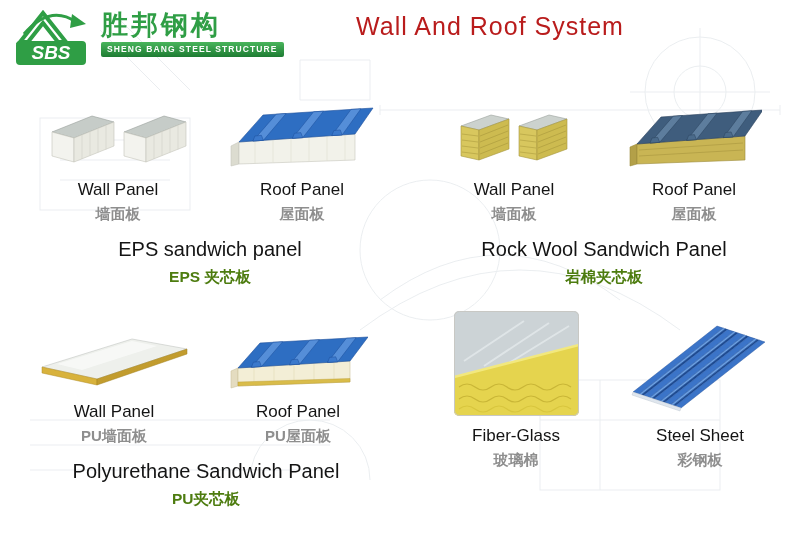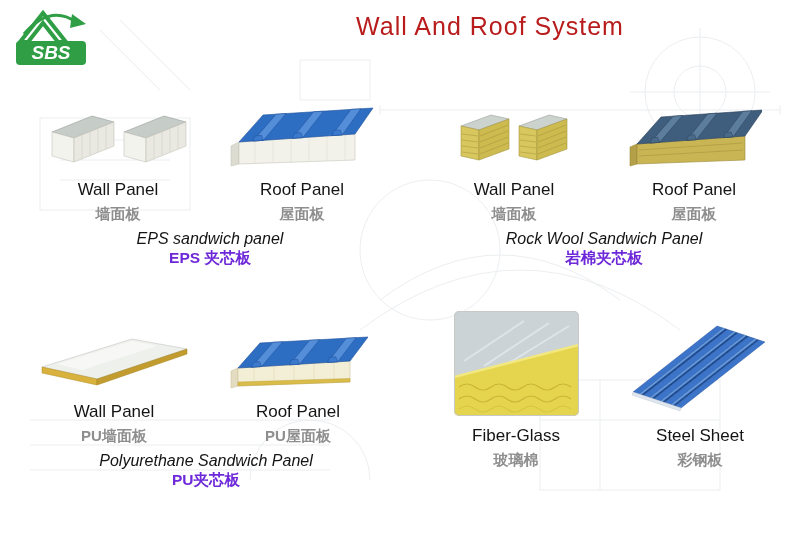--- a/index.html
+++ b/index.html
@@ -26,22 +26,22 @@
   .g-rockwool { left:434px; top:100px; width:340px; }
   .g-pu       { left:26px;  top:322px; width:360px; }
   .g-mat      { left:428px; top:308px; width:360px; }
 
   .row { display:flex; justify-content:center; align-items:flex-end; gap:20px; }
   figure.product { width:164px; }
   .img-box { height:70px; display:flex; align-items:flex-end; justify-content:center; }
   .g-mat .img-box { height:108px; }
   .p-en { font-size:17px; color:#141414; margin-top:10px; }
   .p-zh { font-size:15px; color:#8e8e8e; font-weight:bold; margin-top:5px; }
-  .cap-en { font-size:16px; color:#141414; margin-top:6px;font-style:italic; }
-  .cap-zh { font-size:15.5px; color:#6d28d9; font-weight:bold; }
+  .cap-en { font-size:20px; color:#141414; margin-top:14px; }
+  .cap-zh { font-size:15.5px; color:#4d7c0f; font-weight:bold; margin-top:6px; }
 </style>
 </head>
 <body>
 
 <div class="page">
 
   <svg class="bg" viewBox="0 0 800 533" aria-hidden="true">
     <g stroke="#ccd4da" fill="none" stroke-width="1" opacity="0.4">
       <circle cx="700" cy="92" r="55"></circle>
       <circle cx="700" cy="92" r="26"></circle>
@@ -66,20 +66,24 @@
   </svg>
 
   <div class="logo">
     <svg width="86" height="60" viewBox="0 0 86 60">
       <polygon points="10,34 33,5 56,34 48,34 33,15 18,34" fill="none" stroke="#2f9e45" stroke-width="4"></polygon>
       <path d="M14,26 Q40,-4 66,14" fill="none" stroke="#2f9e45" stroke-width="3"></path>
       <polygon points="62,6 76,16 60,20" fill="#2f9e45"></polygon>
       <rect x="6" y="33" width="70" height="24" rx="4" fill="#2f9e45"></rect>
       <text x="41" y="51" text-anchor="middle" font-family="Liberation Sans, sans-serif" font-size="19" font-weight="bold" font-style="italic" fill="#ffffff">SBS</text>
     </svg>
+    <div class="logo-text">
+      <div class="logo-cn">胜邦钢构</div>
+      <div class="logo-sub">SHENG BANG STEEL STRUCTURE</div>
+    </div>
   </div>
 
   <div class="title">
     <div class="title-en">Wall And Roof System</div>
   </div>
 
   <section class="group g-eps">
     <div class="row">
       <figure class="product">
         <div class="img-box">

